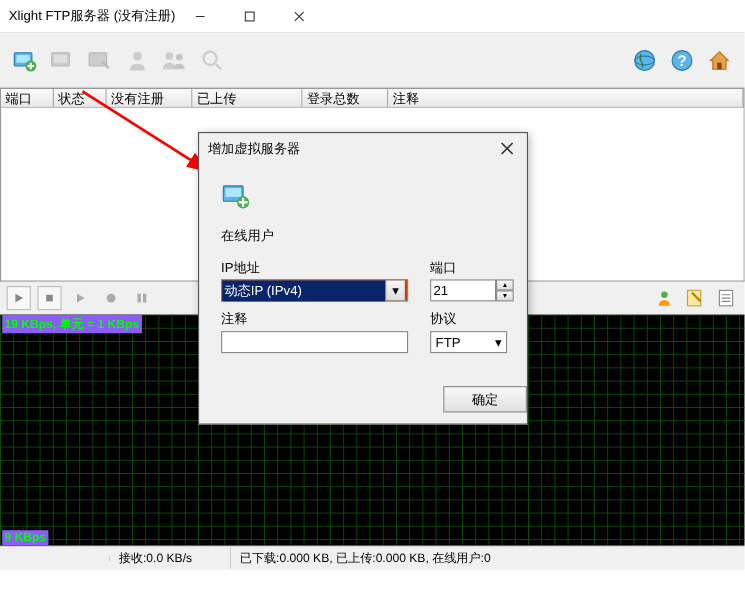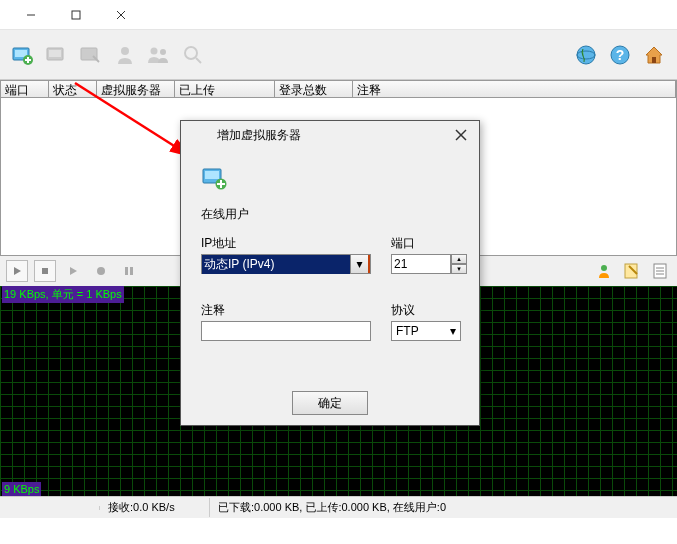--- a/index.html
+++ b/index.html
@@ -16,59 +16,60 @@
 .columns { height: 18px; background: #f0f0f0; display: flex; border: 1px solid #999; }
 .col { border-right: 1px solid #999; padding: 1px 4px; font-size: 12px; background: linear-gradient(#fafafa,#e8e8e8); }
 
 .listarea { height: 158px; background: #fff; border: 1px solid #999; border-top: none; position: relative; }
 
 .playbar { height: 30px; background: #f0f0f0; display: flex; align-items: center; padding: 0 6px; gap: 6px; }
 .play-btn { width: 22px; height: 22px; border: 1px solid #bbb; background: #f8f8f8; display: flex; align-items: center; justify-content: center; color: #888; }
 .playbar-right { display: flex; gap: 6px; margin-left: auto; }
 .right-btn { width: 22px; height: 22px; display:flex;align-items:center;justify-content:center; }
 
-.graph-label { position: absolute; left: 2px; background: #4c1d95; color: #0f0; font-size: 11px; padding: 1px 2px; z-index: 2; }
+.graph-label { position: absolute; left: 2px; background: #8b5cf6; color: #0f0; font-size: 11px; padding: 1px 2px; z-index: 2; font-weight: bold; }
 .graph { height: 210px; background: #000; position: relative; overflow: hidden; }
 .grid { position: absolute; inset: 0; background-image: linear-gradient(#0a4a0a 1px, transparent 1px), linear-gradient(90deg, #0a4a0a 1px, transparent 1px); background-size: 12px 12px; }
 
 .statusbar { height: 22px; background: #f0f0f0; display: flex; align-items: center; border-top: 1px solid #ccc; font-size: 11px; }
 .status-cell { padding: 2px 8px; border-right: 1px solid #ccc; }
 
 
 .dialog { position: absolute; left: 180px; top: 120px; width: 300px; background: #f0f0f0; border: 1px solid #555; box-shadow: 2px 2px 8px rgba(0,0,0,0.3); z-index: 100; }
-.dlg-title { height: 28px; display: flex; align-items: center; padding: 0 8px; font-size: 12px; margin-left: 28px; }
+.dlg-title { height: 28px; display: flex; align-items: center; padding: 0 8px; font-size: 12px; }
 .dlg-close { margin-left: auto; width: 20px; height: 20px; display: flex; align-items: center; justify-content: center; font-size: 14px; }
 .dlg-body { padding: 8px 20px 12px; }
 .dlg-icon { margin: 8px 0 12px; }
 .dlg-section { font-size: 12px; margin-bottom: 12px; }
-.dlg-row { display: flex; gap: 20px; margin-bottom: 28px; }
+.dlg-row { display: flex; gap: 20px; margin-bottom: 8px; }
 .dlg-field { display: flex; flex-direction: column; gap: 2px; }
 .dlg-label { font-size: 12px; }
 .ip-selected { background: #0a246a; color: #fff; padding: 1px 2px; display:inline-block; width: 148px; }
 .select-wrap { display:flex; border:1px solid #888; background:#c2410c; width:170px; height:20px; align-items:center; }
 .select-arrow { width:18px; height:18px; border-left:1px solid #888; background:linear-gradient(#f8f8f8,#ddd); display:flex;align-items:center;justify-content:center; }
 .dlg-input { height: 20px; border: 1px solid #888; background: #fff; font-size: 12px; padding: 0 2px; }
 .port-wrap { display: flex; }
 .port-input { width: 60px; }
 .spinner { display: flex; flex-direction: column; }
 .spin-btn { width: 16px; height: 10px; border: 1px solid #888; background: linear-gradient(#f8f8f8,#ddd); font-size: 7px; display:flex;align-items:center;justify-content:center; }
 .proto-select { width: 70px; height: 20px; border: 1px solid #888; background:#fff; display:flex; align-items:center; padding:0 4px; }
-.dlg-actions { display: flex; justify-content: center; gap: 12px; padding: 10px 18px; border-top: 0; }
+.dlg-actions { display: flex; justify-content: flex-end; gap: 12px; padding: 10px 0; border-top: 0; }
 .dlg-btn { width: 76px; height: 24px; border: 1px solid #888; background: linear-gradient(#f8f8f8,#e0e0e0); font-size: 12px; }
 
 
 .arrow { position: absolute; left: 70px; top: 78px; z-index: 50; pointer-events: none; }
 
 .watermark { position: absolute; left: 240px; top: 220px; color: rgba(0,0,0,0.12); font-size: 28px; font-weight: bold; pointer-events: none; z-index: 90; display:flex; align-items:center; gap:4px; }
 .wm-sub { position:absolute; left:310px; top:268px; color:rgba(0,0,0,0.12); font-size:16px; z-index:90; pointer-events:none; }
 </style>
 </head>
 <body>
 
 <div class="titlebar">
+  <span>Xlight FTP服务器 (没有注册)</span>
   <div class="titlebar-btns">
     <div class="titlebar-btn">
       <svg width="10" height="10">
           <line x1="1" y1="5" x2="9" y2="5" stroke="#333" stroke-width="1"></line>
         </svg>
     </div>
     <div class="titlebar-btn">
       <svg width="10" height="10">
           <rect x="1" y="1" width="8" height="8" fill="none" stroke="#333" stroke-width="1"></rect>
         </svg>
@@ -142,21 +143,21 @@
     <svg width="22" height="22">
         <path d="M11 3 L19 11 L17 11 L17 19 L5 19 L5 11 L3 11 Z" fill="#e8a04a" stroke="#b87020"></path>
         <rect x="9" y="13" width="4" height="6" fill="#8b4513"></rect>
       </svg>
   </div>
 </div>
 
 <div class="columns">
   <div class="col" style="width:48px">端口</div>
   <div class="col" style="width:48px">状态</div>
-  <div class="col" style="width:78px">虚拟服务器</div>
+  <div class="col" style="width:78px">没有注册</div>
   <div class="col" style="width:100px">已上传</div>
   <div class="col" style="width:78px">登录总数</div>
   <div class="col" style="flex:1">注释</div>
 </div>
 
 <div class="listarea"></div>
 
 <div class="playbar">
   <div class="play-btn">
       <svg width="10" height="10">

